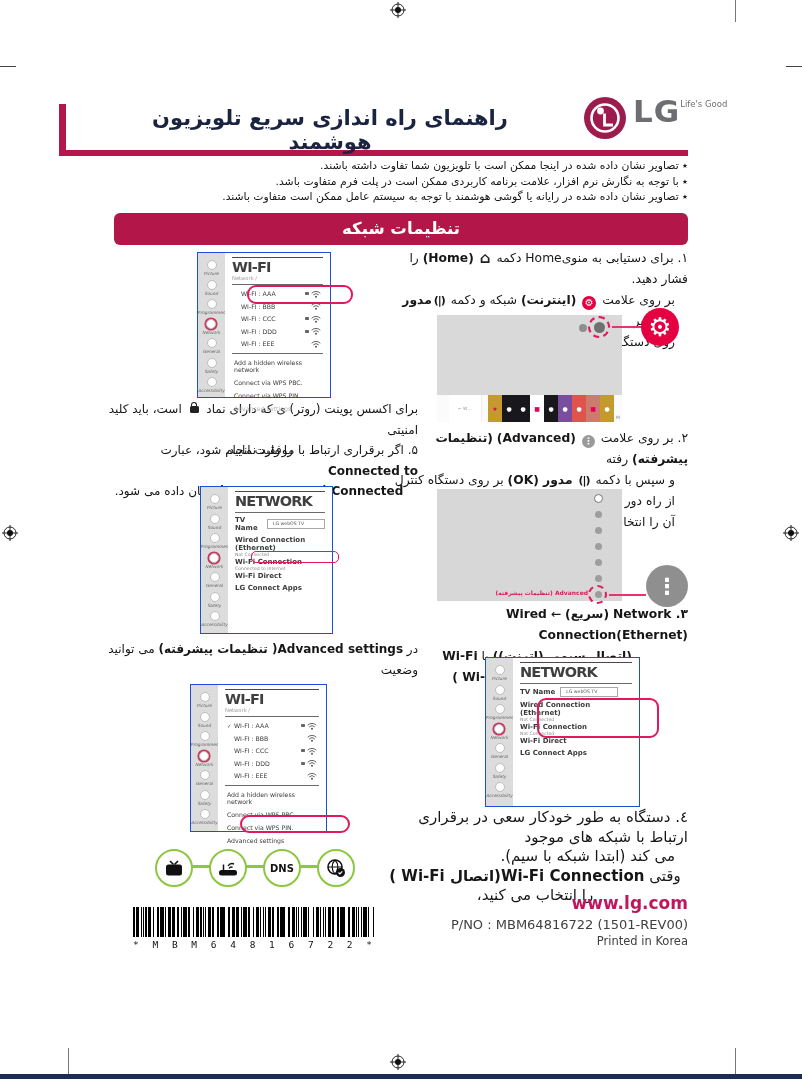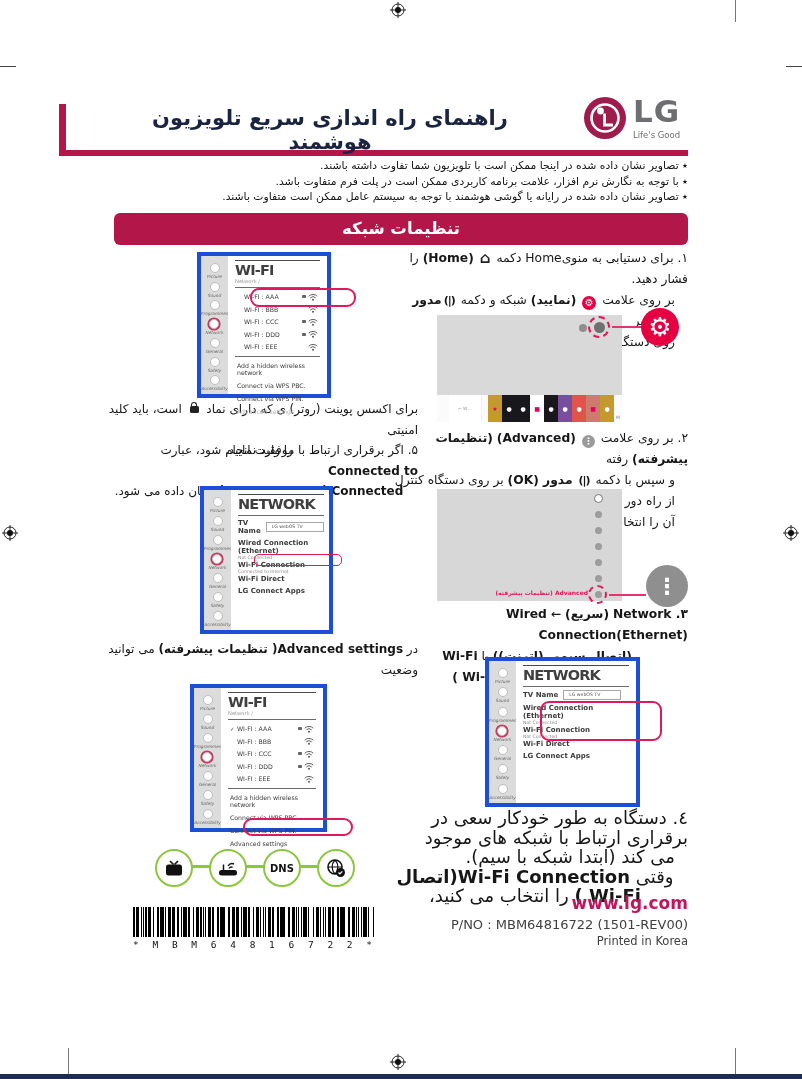--- a/index.html
+++ b/index.html
@@ -9,21 +9,21 @@
   .reg{position:absolute;width:16px;height:16px;}
   .cropv{position:absolute;width:1px;background:#777;}
   .croph{position:absolute;height:1px;background:#444;}
   .navybar{position:absolute;left:0;top:1074px;width:802px;height:5px;background:#1e2b52;}
   
   .redv{position:absolute;left:59px;top:104px;width:7px;height:52px;background:#b3174a;}
   .redh{position:absolute;left:59px;top:150px;width:629px;height:6px;background:#b3174a;}
   .title{position:absolute;left:110px;top:106px;width:440px;text-align:center;direction:rtl;
          font-size:21px;font-weight:bold;color:#1a2440;}
   .logo{position:absolute;left:583px;top:96px;display:flex;align-items:flex-start;gap:6px;}
-  .logo-txt{display:flex;flex-direction:column;line-height:1;}
+  .logo-txt{display:flex;flex-direction:row;line-height:1;}
   .logo-lg{font-size:31px;font-weight:bold;color:#6d6e71;letter-spacing:1px;}
   .logo-tag{font-size:8.5px;color:#6d6e71;margin-top:4px;}
   .notes{position:absolute;right:114px;top:158px;width:470px;direction:rtl;text-align:right;
          font-size:10.8px;line-height:15.5px;color:#141414;}
   .banner{position:absolute;left:114px;top:213px;width:574px;height:32px;background:#b3174a;
           border-radius:6px;color:#fff;font-size:16.5px;font-weight:bold;text-align:center;
           line-height:32px;direction:rtl;}
   
   .para{position:absolute;direction:rtl;text-align:right;font-size:12.3px;color:#161616;}
   .tline{line-height:21px;}
@@ -34,30 +34,30 @@
   .ic-home{font-size:15px;font-weight:bold;color:#222;vertical-align:-1px;}
   .ic-gear{width:14px;height:14px;border-radius:50%;background:#e50042;color:#fff;font-size:10px;}
   .ic-wheel{font-weight:bold;font-size:11px;letter-spacing:-1px;vertical-align:0;}
   .ic-more{width:13px;height:13px;border-radius:50%;background:#9a9a9a;color:#fff;font-size:9px;font-weight:bold;}
   .ic-lock{width:9px;height:7px;background:#222;border-radius:1.5px;position:relative;margin:0 4px;vertical-align:0;}
   .ic-lock::before{content:"";position:absolute;left:1.6px;top:-4px;width:5.8px;height:4.5px;
                    border:1.4px solid #222;border-bottom:none;border-radius:3px 3px 0 0;box-sizing:border-box;}
   #p-step1{right:114px;width:302px;top:248px;}
   #p-step2{right:114px;width:302px;top:428px;}
   #p-step3{right:114px;width:302px;top:604px;line-height:20.5px;}
-  #p-step4{right:114px;width:306px;top:808px;font-size:18px;}
+  #p-step4{right:114px;width:306px;top:808px;font-size:15px;}
   #p-step4 .tline{line-height:19.5px;}
   #p-lock{right:384px;width:318px;top:399px;font-size:12px;}
   #p-lock .tline{line-height:20.5px;}
   #p-step5{right:384px;width:318px;top:440px;font-size:12px;}
   #p-step5 .tline{line-height:20.5px;}
   #p-adv{right:384px;width:318px;top:639px;font-size:12px;}
   #p-adv .tline{line-height:20.5px;}
   
-  .tvshot{position:absolute;display:flex;direction:ltr;background:#fff;border:4px solid #1d4ed8;box-sizing:border-box;}
+  .tvshot{position:absolute;display:flex;direction:ltr;background:#fff;border:1px solid #1d4ed8;box-sizing:border-box;}
   .tvsb{width:27px;background:#dcdcdc;display:flex;flex-direction:column;align-items:center;padding-top:7px;box-sizing:border-box;}
   .sbi{display:flex;flex-direction:column;align-items:center;height:19.5px;}
   .sbdot{width:10px;height:10px;border-radius:50%;background:#fdfdfd;border:1px solid #bdbdbd;box-sizing:border-box;}
   .sbi.active .sbdot{box-shadow:0 0 0 1.6px #c73a60;}
   .sblbl{font-size:4.3px;color:#666;font-style:italic;margin-top:1px;}
   .tvmain{flex:1;padding:4px 7px;position:relative;box-sizing:border-box;}
   .tvrule-dark{border-top:1.8px solid #4a4a4a;margin-bottom:2px;}
   .tvtitle{font-size:14.5px;font-weight:bold;color:#3f3f3f;letter-spacing:-0.8px;line-height:1.05;}
   .tvsub{font-size:5.2px;color:#999;margin-bottom:1px;}
   .tvrule{border-top:1.6px solid #6a6a6a;margin:2.5px 0;}
@@ -172,21 +172,21 @@
 
   <div>٭ تصاویر نشان داده شده در اینجا ممکن است با تلویزیون شما تفاوت داشته باشند.</div>
       <div>٭ با توجه به نگارش نرم افزار، علامت برنامه کاربردی ممکن است در پلت فرم متفاوت باشد.</div>
       <div>٭ تصاویر نشان داده شده در رایانه یا گوشی هوشمند با توجه به سیستم عامل ممکن است متفاوت باشند.</div>
     </div>
 
   <div class="banner">تنظیمات شبکه</div>
 
   <div class="para" id="p-step1">
       <div class="tline"><span>۱. برای دستیابی به منوی</span><span>Home</span><span> دکمه </span><span class="ic ic-home">⌂</span><span> </span><span class="bseg">(Home)</span><span> را فشار دهید.</span></div>
-      <div class="tline pr"><span>بر روی علامت </span><span class="ic ic-gear">⚙</span><span> </span><span class="bseg">(نمایید)</span><span> شبکه و دکمه </span><span class="ic ic-wheel">(|)</span><span class="bseg">مدور (OK)</span><span>بر</span></div>
+      <div class="tline pr"><span>بر روی علامت </span><span class="ic ic-gear">⚙</span><span> </span><span class="bseg">(اینترنت)</span><span> شبکه و دکمه </span><span class="ic ic-wheel">(|)</span><span class="bseg">مدور (OK)</span><span>بر</span></div>
       <div class="tline pr"><span>روی دستگاه کنترل از راه دور را فشار دهید.</span></div>
     </div>
   <div class="para" id="p-step2">
       <div class="tline"><span>۲. بر روی علامت </span><span class="ic ic-more">⋮</span><span> </span><span class="bseg">(Advanced)</span><span> </span><span class="bseg">(تنظیمات پیشرفته)</span><span> رفته</span></div>
       <div class="tline pr"><span>و سپس با دکمه </span><span class="ic ic-wheel">(|)</span><span> </span><span class="bseg">مدور (OK)</span><span> بر روی دستگاه کنترل از راه دور</span></div>
       <div class="tline pr"><span>آن را انتخاب کنید.</span></div>
     </div>
   <div class="para" id="p-step3">
       <div class="tline"><span class="bseg">۳. </span><span class="bseg">Network</span><span> </span><span class="bseg">(سریع)</span><span> ← </span><span class="bseg">Wired Connection(Ethernet)</span></div>
       <div class="tline ctr"><span class="bseg">(اتصال سیمی (اترنت))</span><span> یا </span><span class="bseg">Wi-Fi Connection</span><span class="bseg">(اتصال Wi-Fi )</span></div>

